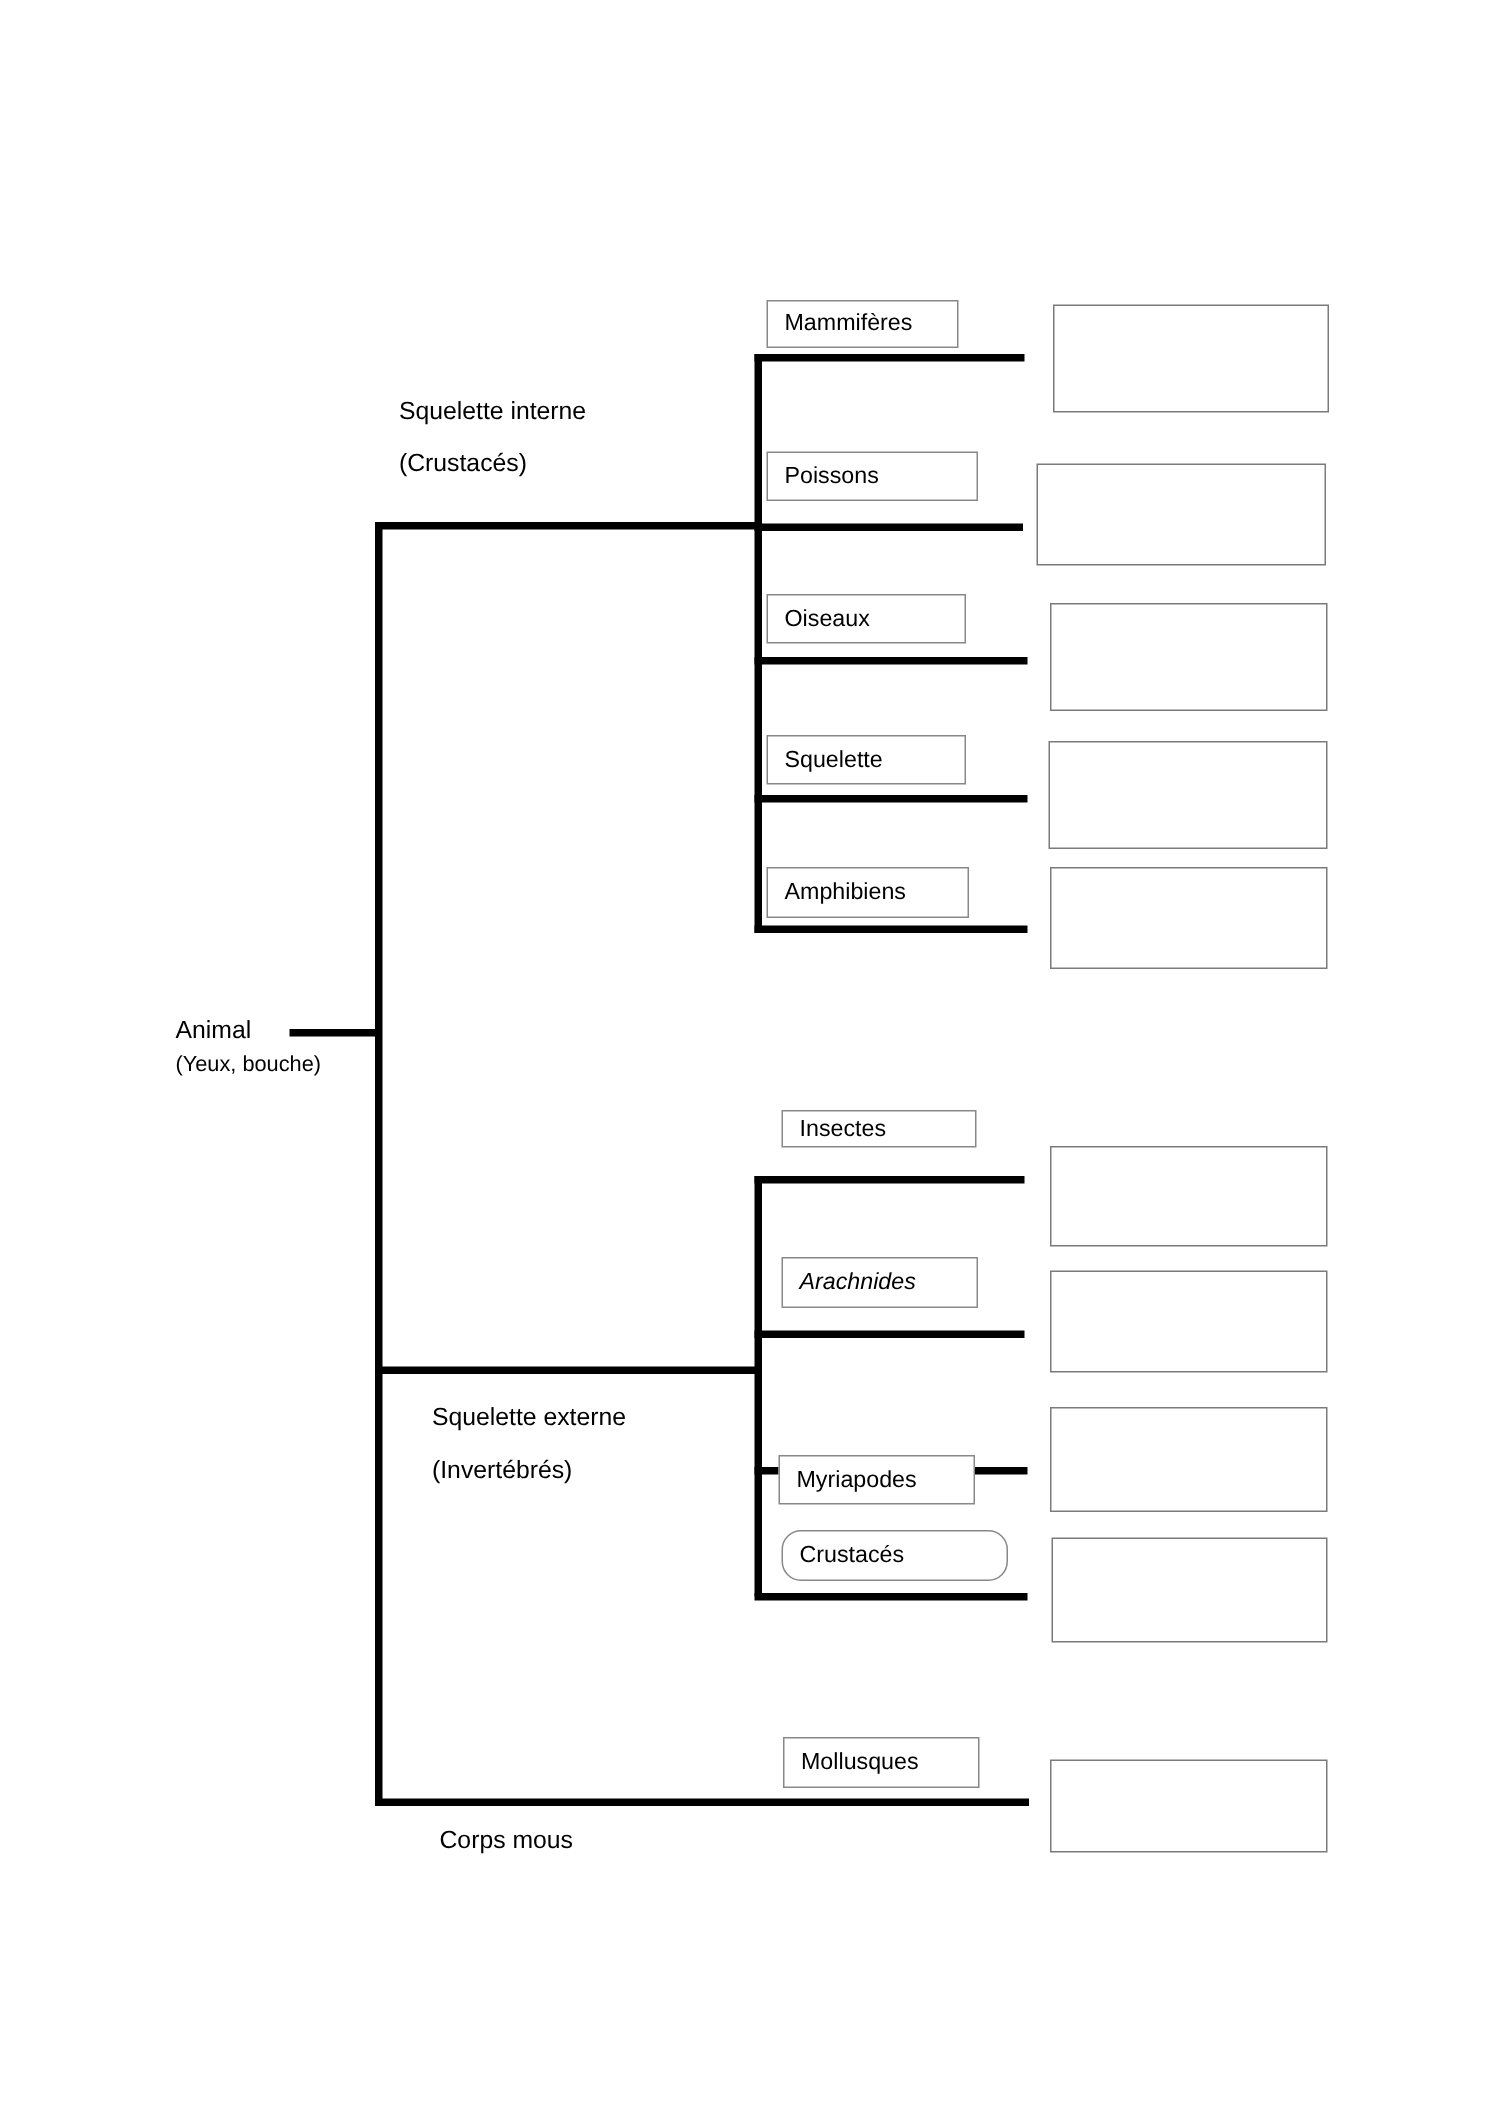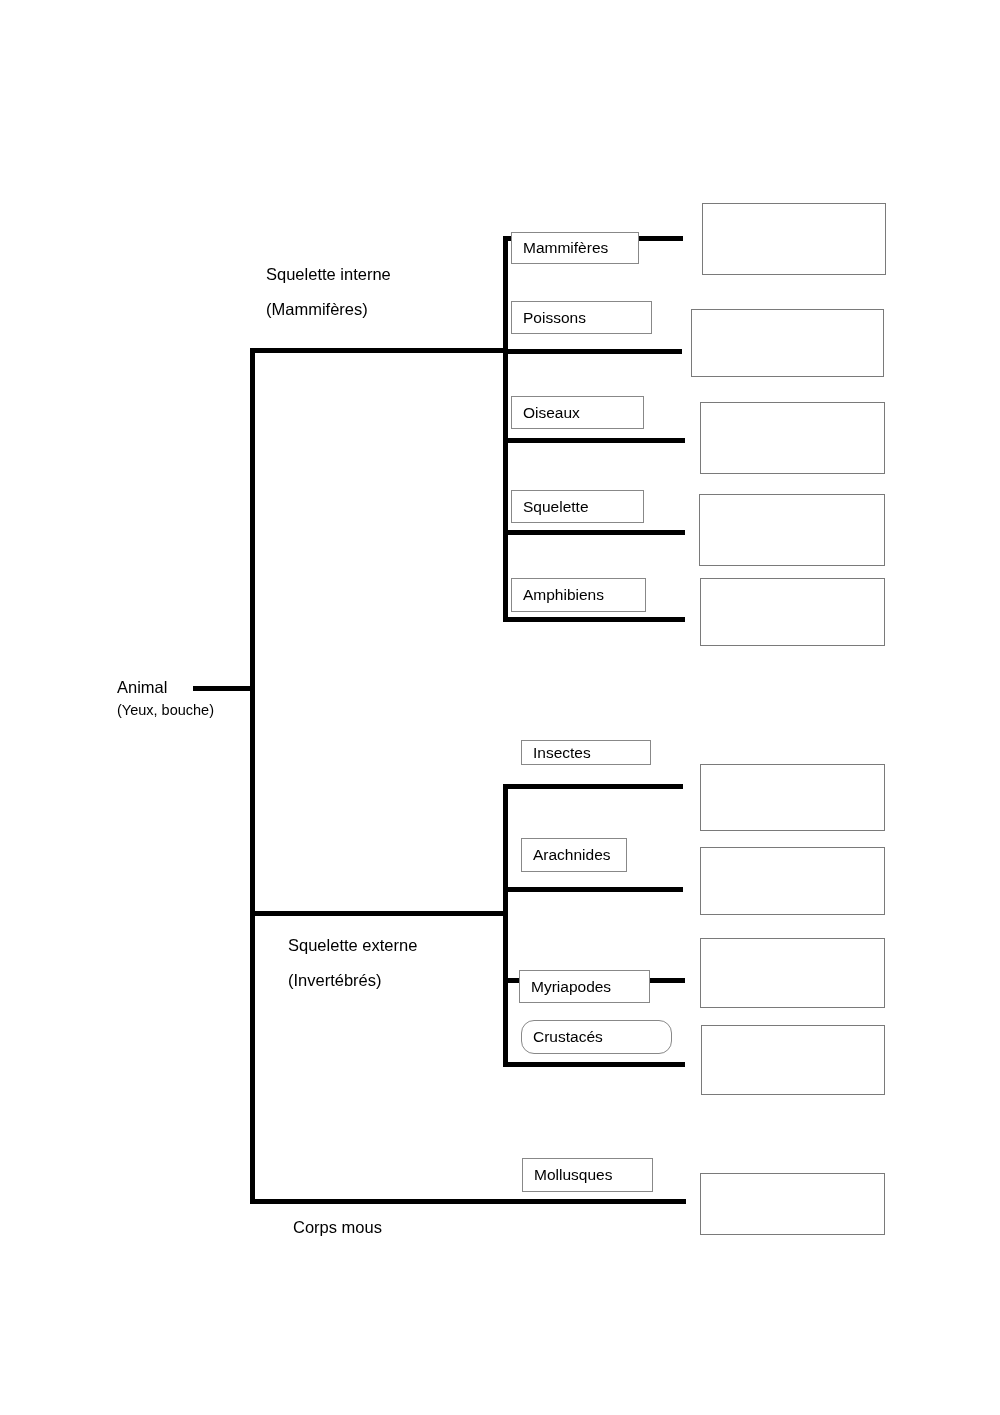--- a/index.html
+++ b/index.html
@@ -75,26 +75,26 @@
 
   <div class="line-h" style="left:193px; top:686px; width:60px;"></div>
 
   <div class="line-v" style="left:250px; top:348px; height:856px;"></div>
 
   <div class="node-text" style="left:117px; top:678px;">Animal</div>
   <div class="node-text small" style="left:117px; top:702px;">(Yeux, bouche)</div>
 
   <div class="line-h" style="left:250px; top:348px; width:255px;"></div>
   <div class="node-text" style="left:266px; top:265px;">Squelette interne</div>
-  <div class="node-text" style="left:266px; top:300px;">(Mammifères)</div>
+  <div class="node-text" style="left:266px; top:300px;">(Crustacés)</div>
 
   <div class="line-v" style="left:503px; top:236px; height:386px;"></div>
 
   <div class="line-h" style="left:503px; top:236px; width:180px;"></div>
-  <div class="label-box" style="left:511px; top:200px; width:128px; height:32px;margin-top:32px;">Mammifères</div>
+  <div class="label-box" style="left:511px; top:200px; width:128px; height:32px;">Mammifères</div>
   <div class="answer-box" style="left:702px; top:203px; width:184px; height:72px;"></div>
 
   <div class="line-h" style="left:503px; top:349px; width:179px;"></div>
   <div class="label-box" style="left:511px; top:301px; width:141px; height:33px;">Poissons</div>
   <div class="answer-box" style="left:691px; top:309px; width:193px; height:68px;"></div>
 
   <div class="line-h" style="left:503px; top:438px; width:182px;"></div>
   <div class="label-box" style="left:511px; top:396px; width:133px; height:33px;">Oiseaux</div>
   <div class="answer-box" style="left:700px; top:402px; width:185px; height:72px;"></div>
 
@@ -110,21 +110,21 @@
   <div class="node-text" style="left:288px; top:936px;">Squelette externe</div>
   <div class="node-text" style="left:288px; top:971px;">(Invertébrés)</div>
 
   <div class="line-v" style="left:503px; top:784px; height:280px;"></div>
 
   <div class="line-h" style="left:503px; top:784px; width:180px;"></div>
   <div class="label-box" style="left:521px; top:740px; width:130px; height:25px;">Insectes</div>
   <div class="answer-box" style="left:700px; top:764px; width:185px; height:67px;"></div>
 
   <div class="line-h" style="left:503px; top:887px; width:180px;"></div>
-  <div class="label-box" style="left:521px; top:838px; width:106px; height:34px;">Arachnides</div>
+  <div class="label-box" style="left:521px; top:838px; width:131px; height:34px;font-style:italic;">Arachnides</div>
   <div class="answer-box" style="left:700px; top:847px; width:185px; height:68px;"></div>
 
   <div class="line-h" style="left:503px; top:978px; width:182px;"></div>
   <div class="label-box" style="left:519px; top:940px; width:131px; height:33px;margin-top:30px;">Myriapodes</div>
   <div class="answer-box" style="left:700px; top:938px; width:185px; height:70px;"></div>
 
   <div class="line-h" style="left:503px; top:1062px; width:182px;"></div>
   <div class="label-box" style="left:521px; top:1020px; width:151px; height:34px;border-radius:13px;">Crustacés</div>
   <div class="answer-box" style="left:701px; top:1025px; width:184px; height:70px;"></div>
 

